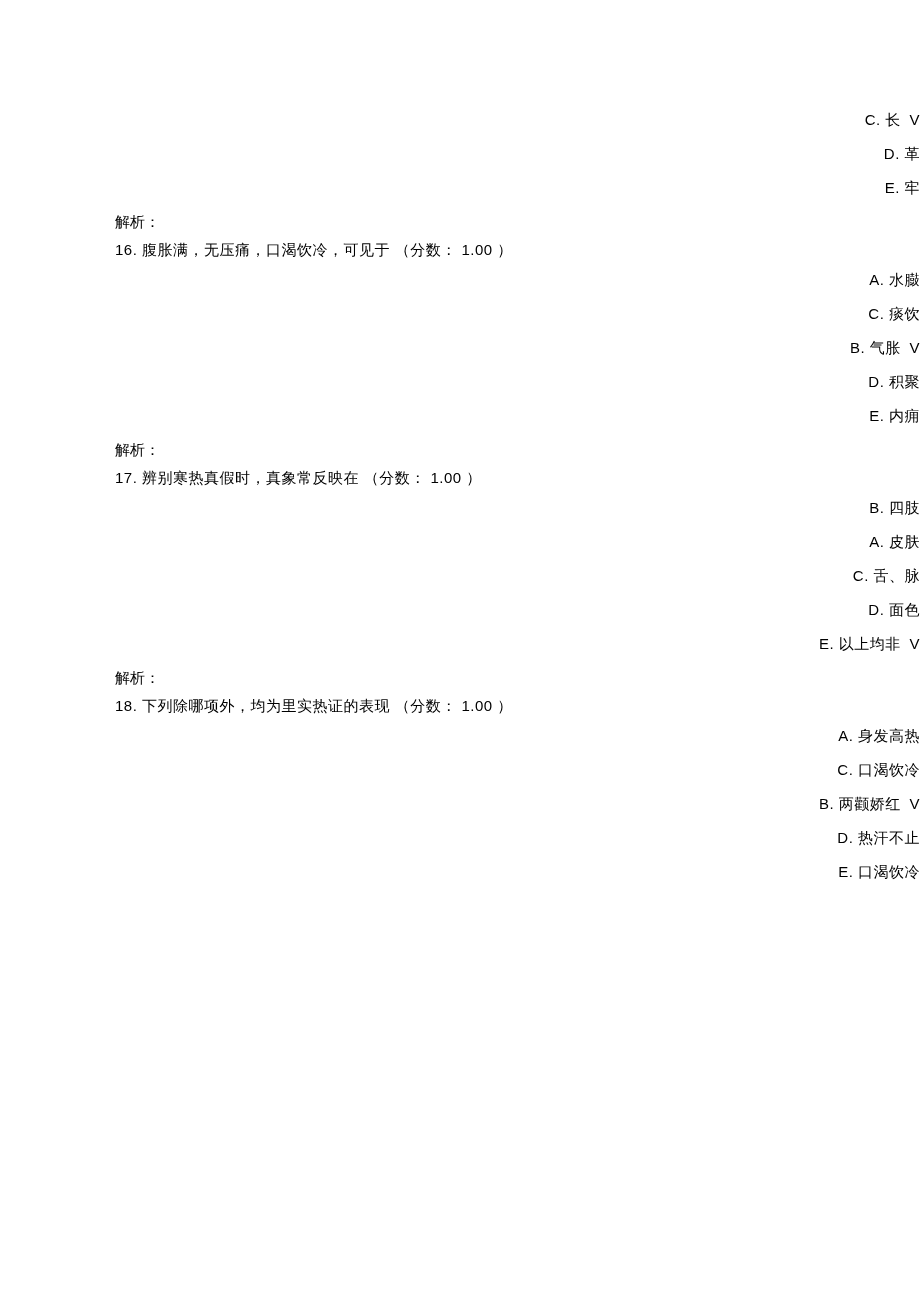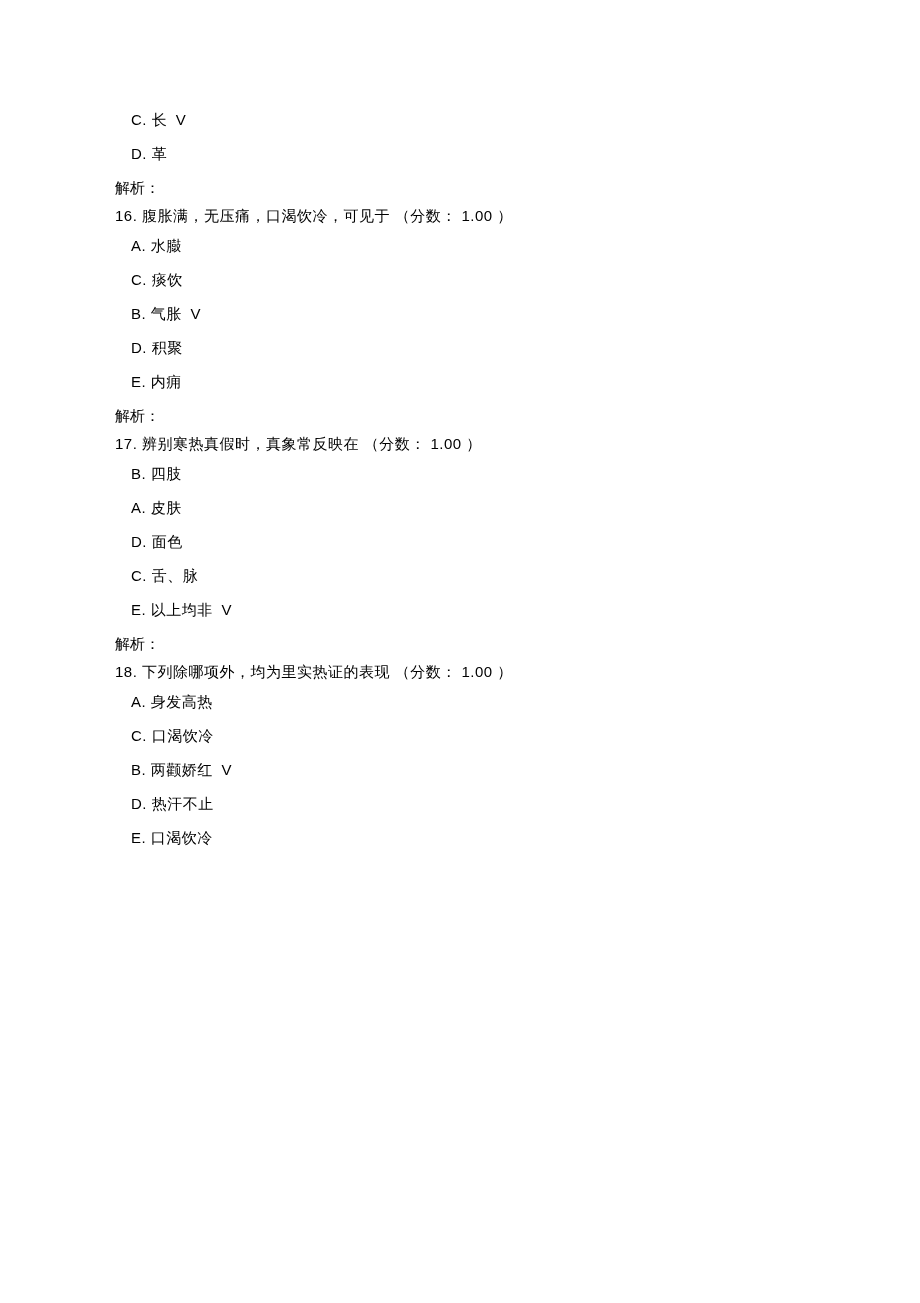--- a/index.html
+++ b/index.html
@@ -15,20 +15,21 @@
     width: 920px;
     min-height: 1303px;
     padding: 108px 0 0 115px;
     box-sizing: border-box;
   }
   .option {
     padding-left: 16px;
     margin-bottom: 10px;
     letter-spacing: 0.5px;
     font-family: "Microsoft YaHei", "SimSun", sans-serif;
+    text-align: right;
   }
   .option-letter {
     font-family: "Microsoft YaHei", Arial, sans-serif;
   }
   .analysis {
     margin-bottom: 4px;
   }
   .question-stem {
     margin-bottom: 6px;
     letter-spacing: 0.5px;
@@ -51,20 +52,24 @@
 <div class="page">
 
   <div class="option">
     <span class="option-letter">C.</span>
     <span>长</span>
     <span class="mark">V</span>
   </div>
   <div class="option">
     <span class="option-letter">D.</span>
     <span>革</span>
+  </div>
+  <div class="option">
+    <span class="option-letter">E.</span>
+    <span>牢</span>
   </div>
 
   <div class="analysis">解析：</div>
 
   <div class="question-stem">
     <span class="q-number">16.</span>
     <span>腹胀满，无压痛，口渴饮冷，可见于 （分数：</span>
     <span class="score">1.00</span>
     <span>）</span>
   </div>
@@ -99,26 +104,26 @@
   </div>
   <div class="option">
     <span class="option-letter">B.</span>
     <span>四肢</span>
   </div>
   <div class="option">
     <span class="option-letter">A.</span>
     <span>皮肤</span>
   </div>
   <div class="option">
+    <span class="option-letter">C.</span>
+    <span>舌、脉</span>
+  </div>
+  <div class="option">
     <span class="option-letter">D.</span>
     <span>面色</span>
-  </div>
-  <div class="option">
-    <span class="option-letter">C.</span>
-    <span>舌、脉</span>
   </div>
   <div class="option">
     <span class="option-letter">E.</span>
     <span>以上均非</span>
     <span class="mark">V</span>
   </div>
   <div class="analysis">解析：</div>
 
   <div class="question-stem">
     <span class="q-number">18.</span>

